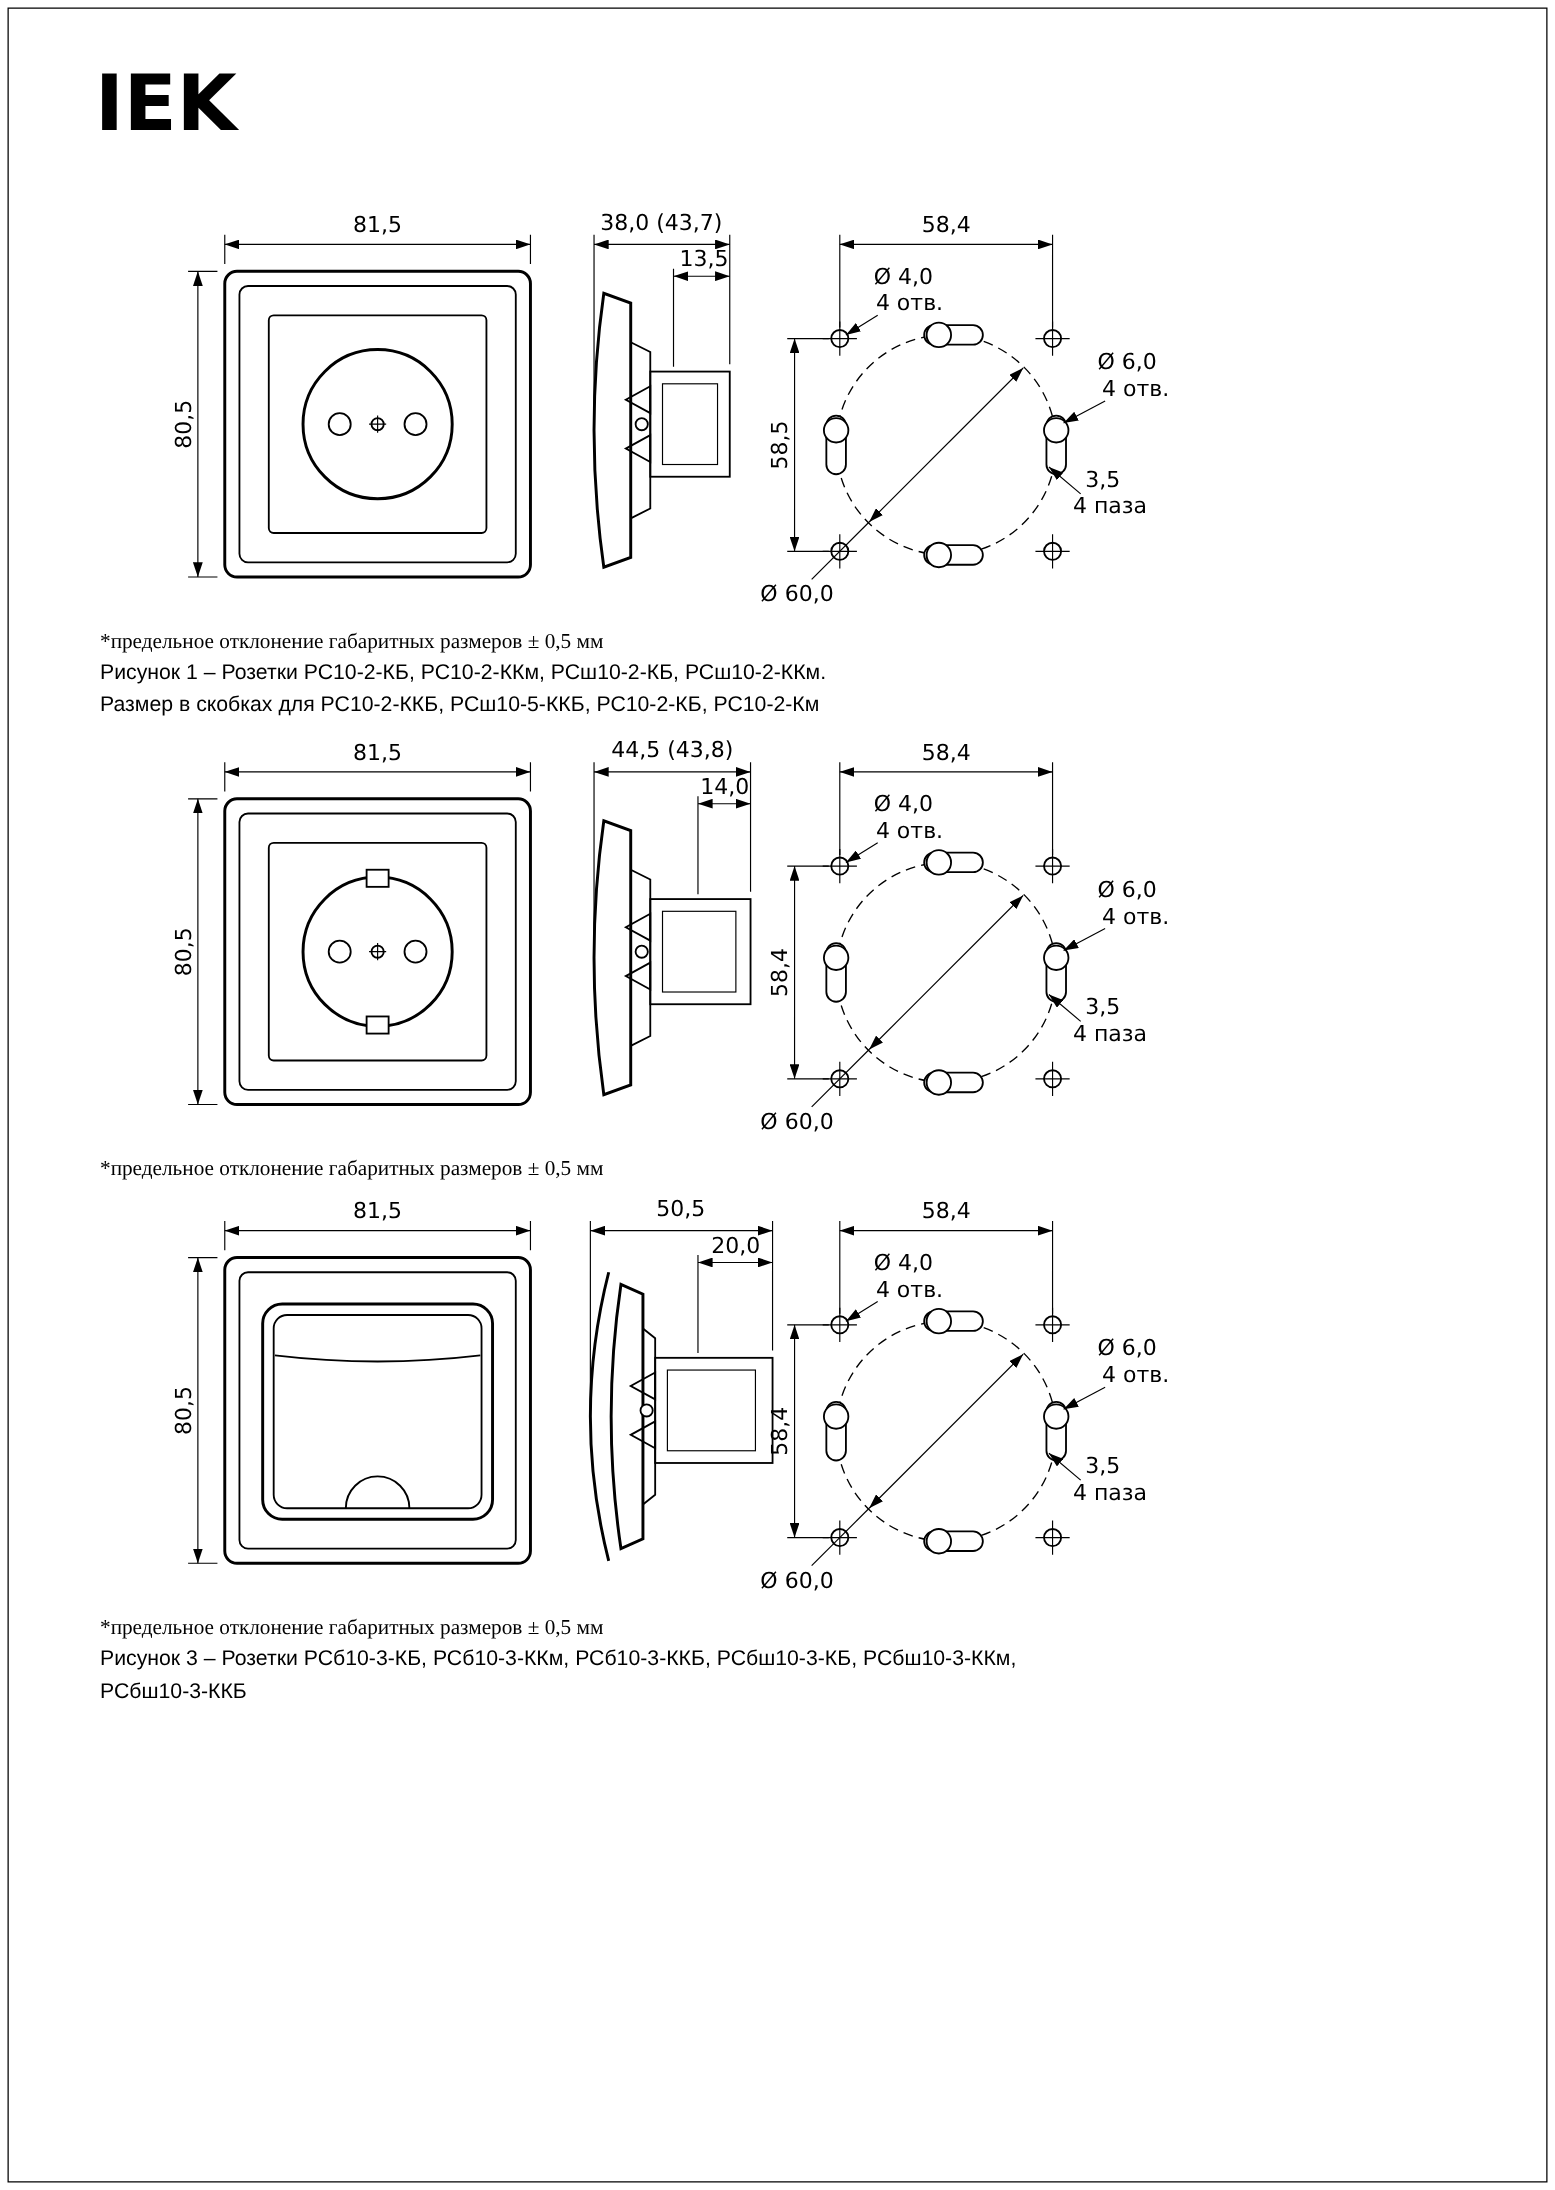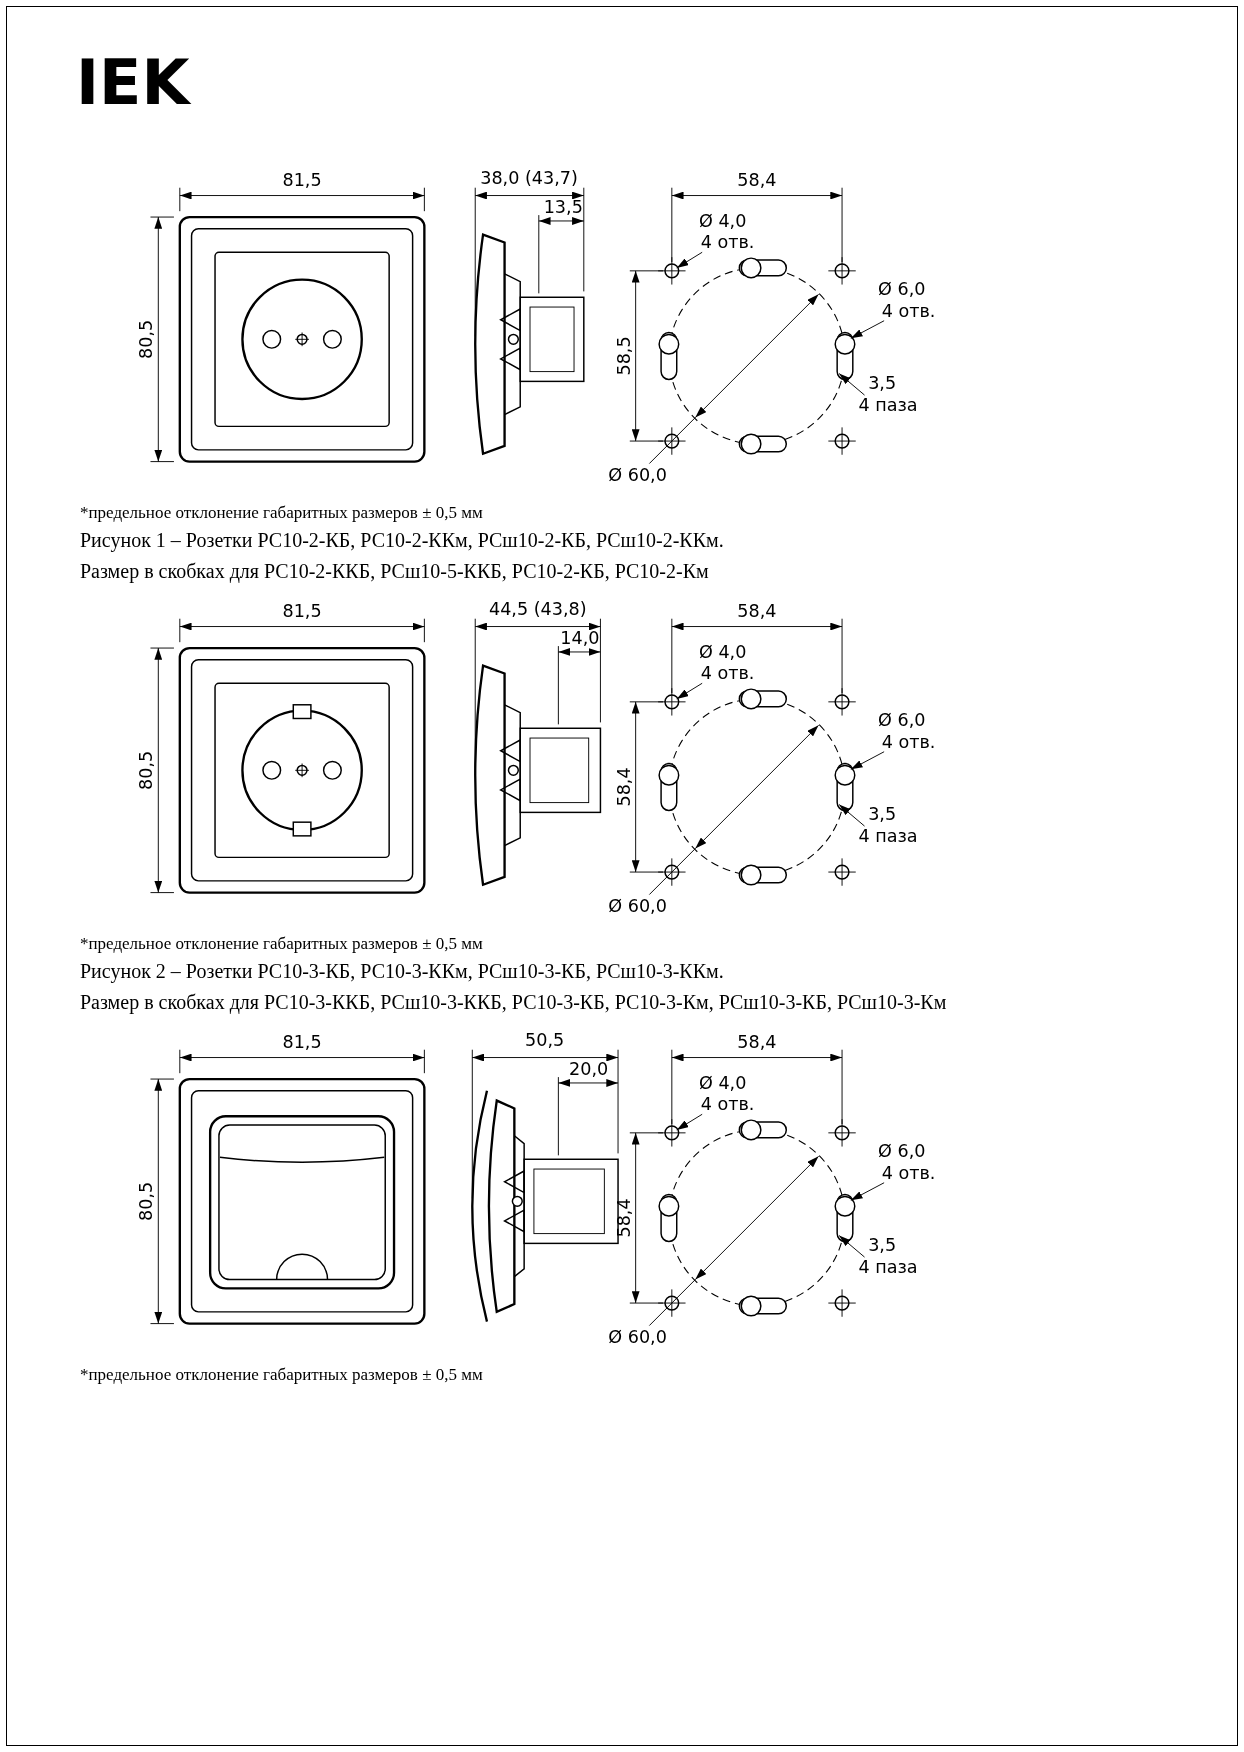--- a/index.html
+++ b/index.html
@@ -3,21 +3,21 @@
 <meta charset="utf-8">
 <style>
   html,body { margin:0; padding:0; background:#ffffff; }
   body { width:1244px; height:1752px; position:relative; font-family:"Liberation Sans","DejaVu Sans",sans-serif; color:#000; }
   .page-frame { position:absolute; inset:6px; border:1.5px solid #000; pointer-events:none; }
   .content { position:absolute; inset:6px; overflow:hidden; }
   .logo { font-family:"DejaVu Sans","Liberation Sans",sans-serif; font-weight:bold; font-size:62px; letter-spacing:0px; margin:46px 0 56px 70px; line-height:1; }
   .figure { margin-top:8px; }
   .figure svg { display:block; width:1076px; height:323px; margin:14px 0 0 76px; }
   .note { font-size:17px; margin:10px 0 2px 74px;font-family:Liberation Serif, serif; }
-  .caption { font-size:20px; line-height:1.55; margin:2px 0 14px 74px;font-family:Liberation Serif, serif; }
+  .caption { font-size:17px; line-height:1.55; margin:2px 0 14px 74px; }
 
   
   svg rect, svg circle, svg path, svg line, svg polygon { stroke:#000; fill:none; stroke-width:1.5px; }
   .tk { stroke-width:2.4px; }
   .tn { stroke-width:0.95px; }
   .wf { fill:#fff; }
   .ds { stroke-dasharray:8 5; stroke-width:1.1px; }
   .ah { fill:#000; stroke:none; }
   svg text { fill:#000; stroke:none; font-family:"DejaVu Sans","Liberation Sans",sans-serif; font-size:18px; text-anchor:middle; }
 </style>
@@ -187,21 +187,20 @@
         <text x="660" y="80">4 отв.</text>
         <line class="tn" x1="820" y1="154" x2="786" y2="172" marker-end="url(#ah2)"></line>
         <text x="838" y="128">Ø 6,0</text>
         <text x="845" y="150">4 отв.</text>
         <line class="tn" x1="800" y1="230" x2="774" y2="208" marker-end="url(#ah2)"></line>
         <text x="818" y="224">3,5</text>
         <text x="824" y="246">4 паза</text>
       </g>
     </svg>
     <p class="note">*предельное отклонение габаритных размеров ± 0,5 мм</p>
-    <p class="caption"><span>Рисунок 2 – Розетки РС10-3-КБ, РС10-3-ККм, РСш10-3-КБ, РСш10-3-ККм.</span><br><span>Размер в скобках для РС10-3-ККБ, РСш10-3-ККБ, РС10-3-КБ, РС10-3-Км, РСш10-3-КБ, РСш10-3-Км</span></p>
   </section>
 
   <section class="figure">
     <svg viewBox="0 0 1100 330">
       <defs>
         <marker id="ah3" markerWidth="12" markerHeight="8" refX="12" refY="4" orient="auto-start-reverse" markerUnits="userSpaceOnUse">
           <path class="ah" d="M0,0 L12,4 L0,8 Z"></path>
         </marker>
       </defs>
 
@@ -268,15 +267,16 @@
         <text x="660" y="80">4 отв.</text>
         <line class="tn" x1="820" y1="154" x2="786" y2="172" marker-end="url(#ah3)"></line>
         <text x="838" y="128">Ø 6,0</text>
         <text x="845" y="150">4 отв.</text>
         <line class="tn" x1="800" y1="230" x2="774" y2="208" marker-end="url(#ah3)"></line>
         <text x="818" y="224">3,5</text>
         <text x="824" y="246">4 паза</text>
       </g>
     </svg>
     <p class="note">*предельное отклонение габаритных размеров ± 0,5 мм</p>
+    <p class="caption"><span>Рисунок 3 – Розетки РСб10-3-КБ, РСб10-3-ККм, РСб10-3-ККБ, РСбш10-3-КБ, РСбш10-3-ККм,</span><br><span>РСбш10-3-ККБ</span></p>
   </section>
 
 </div>
 
 </body></html>

